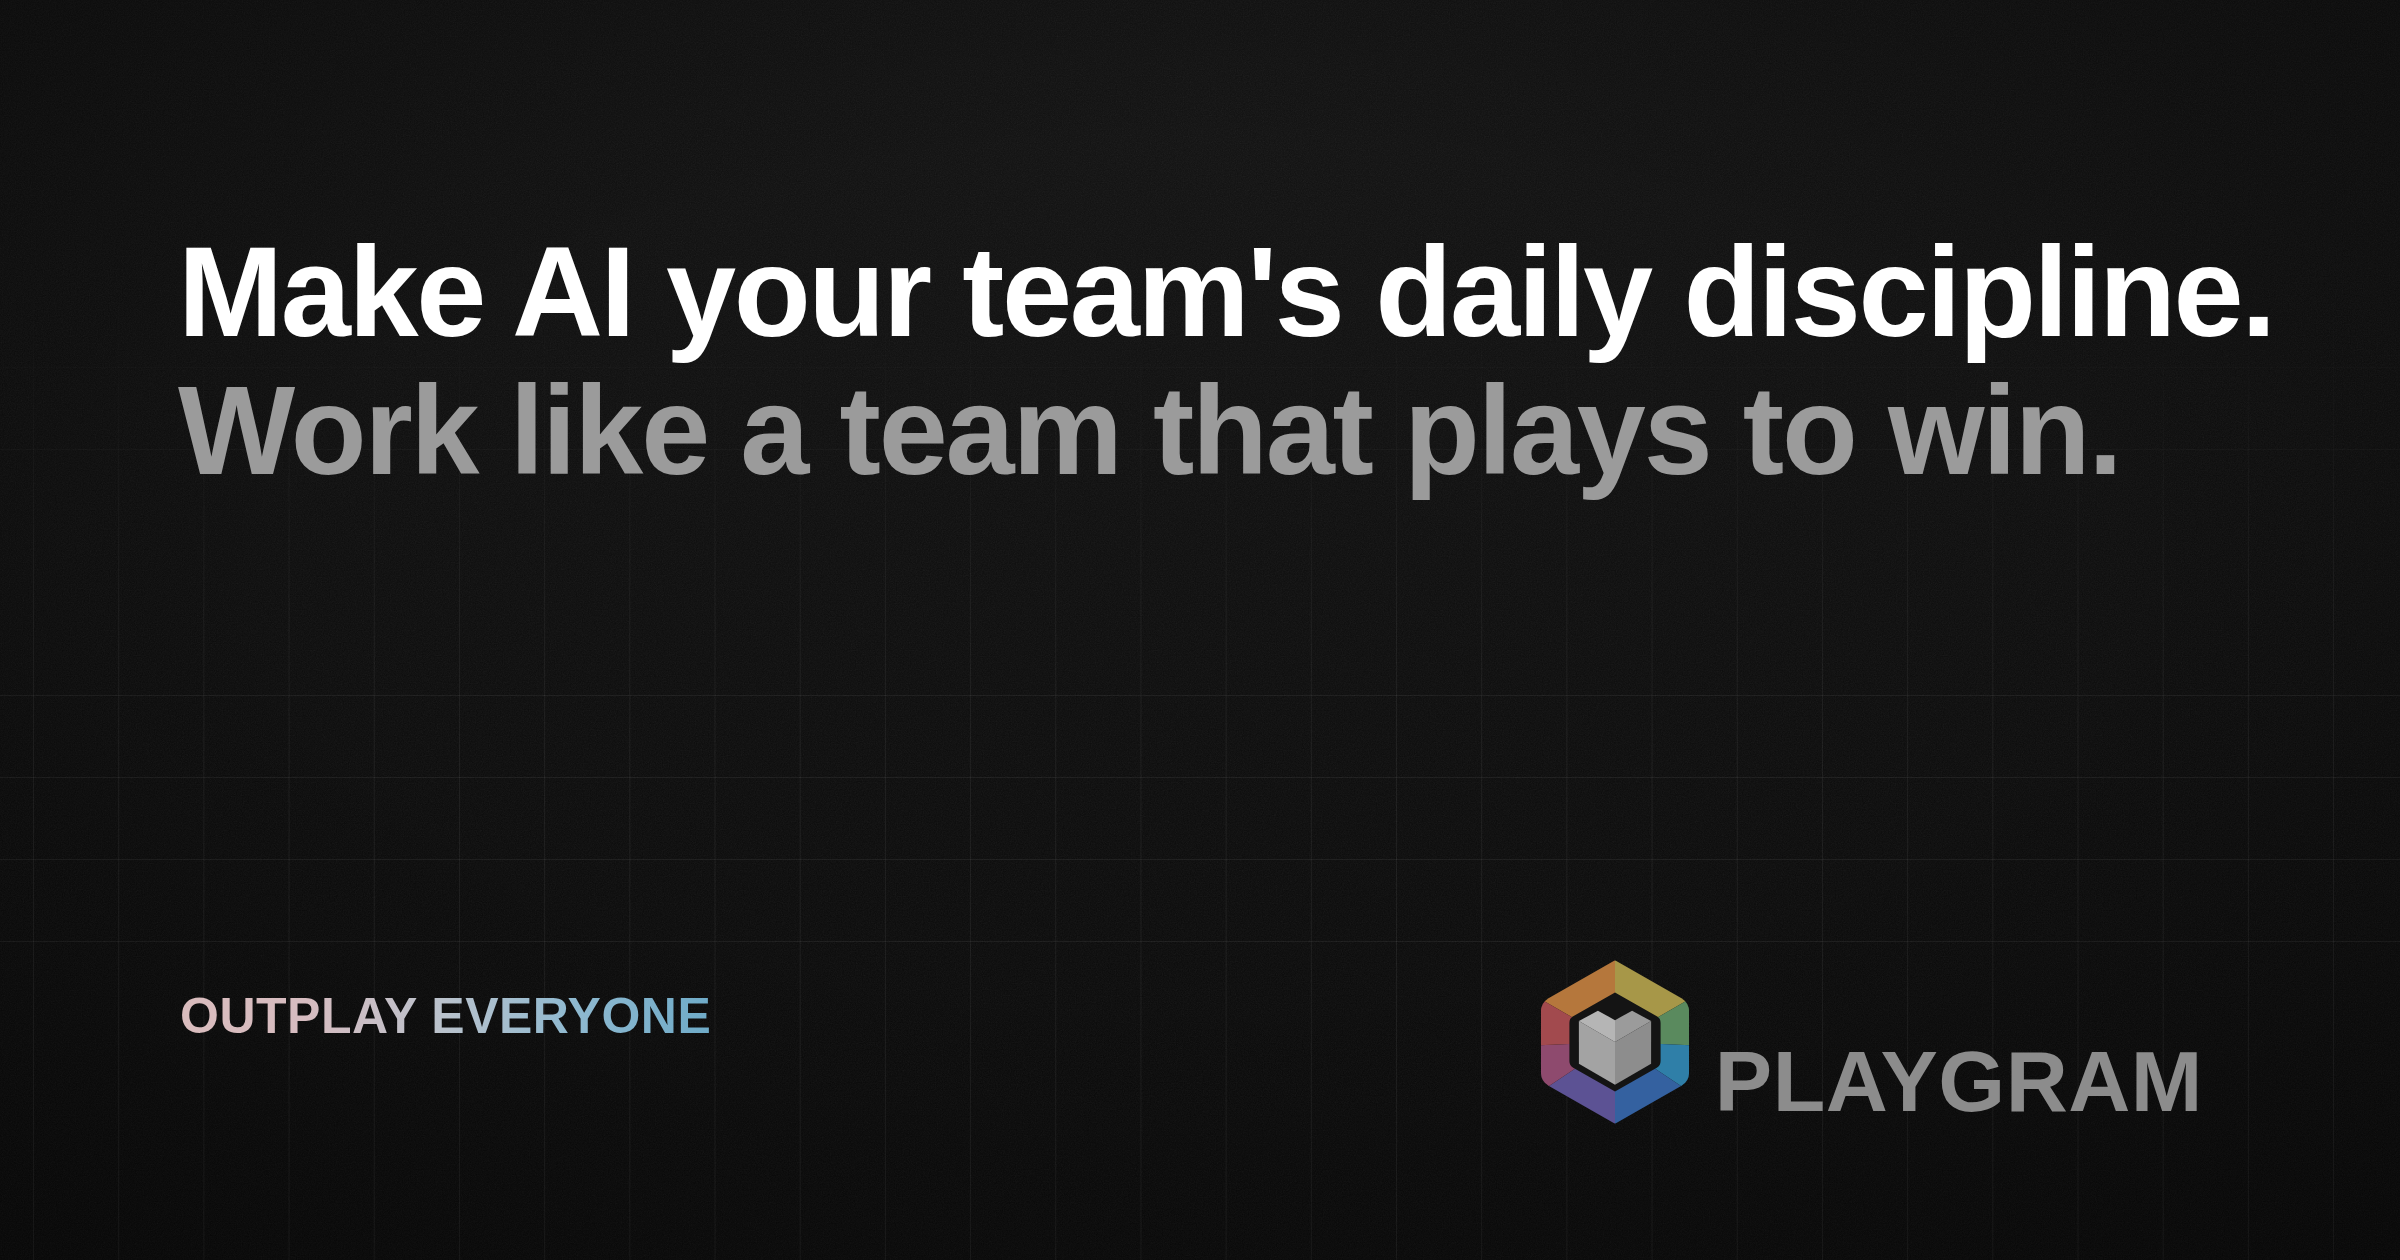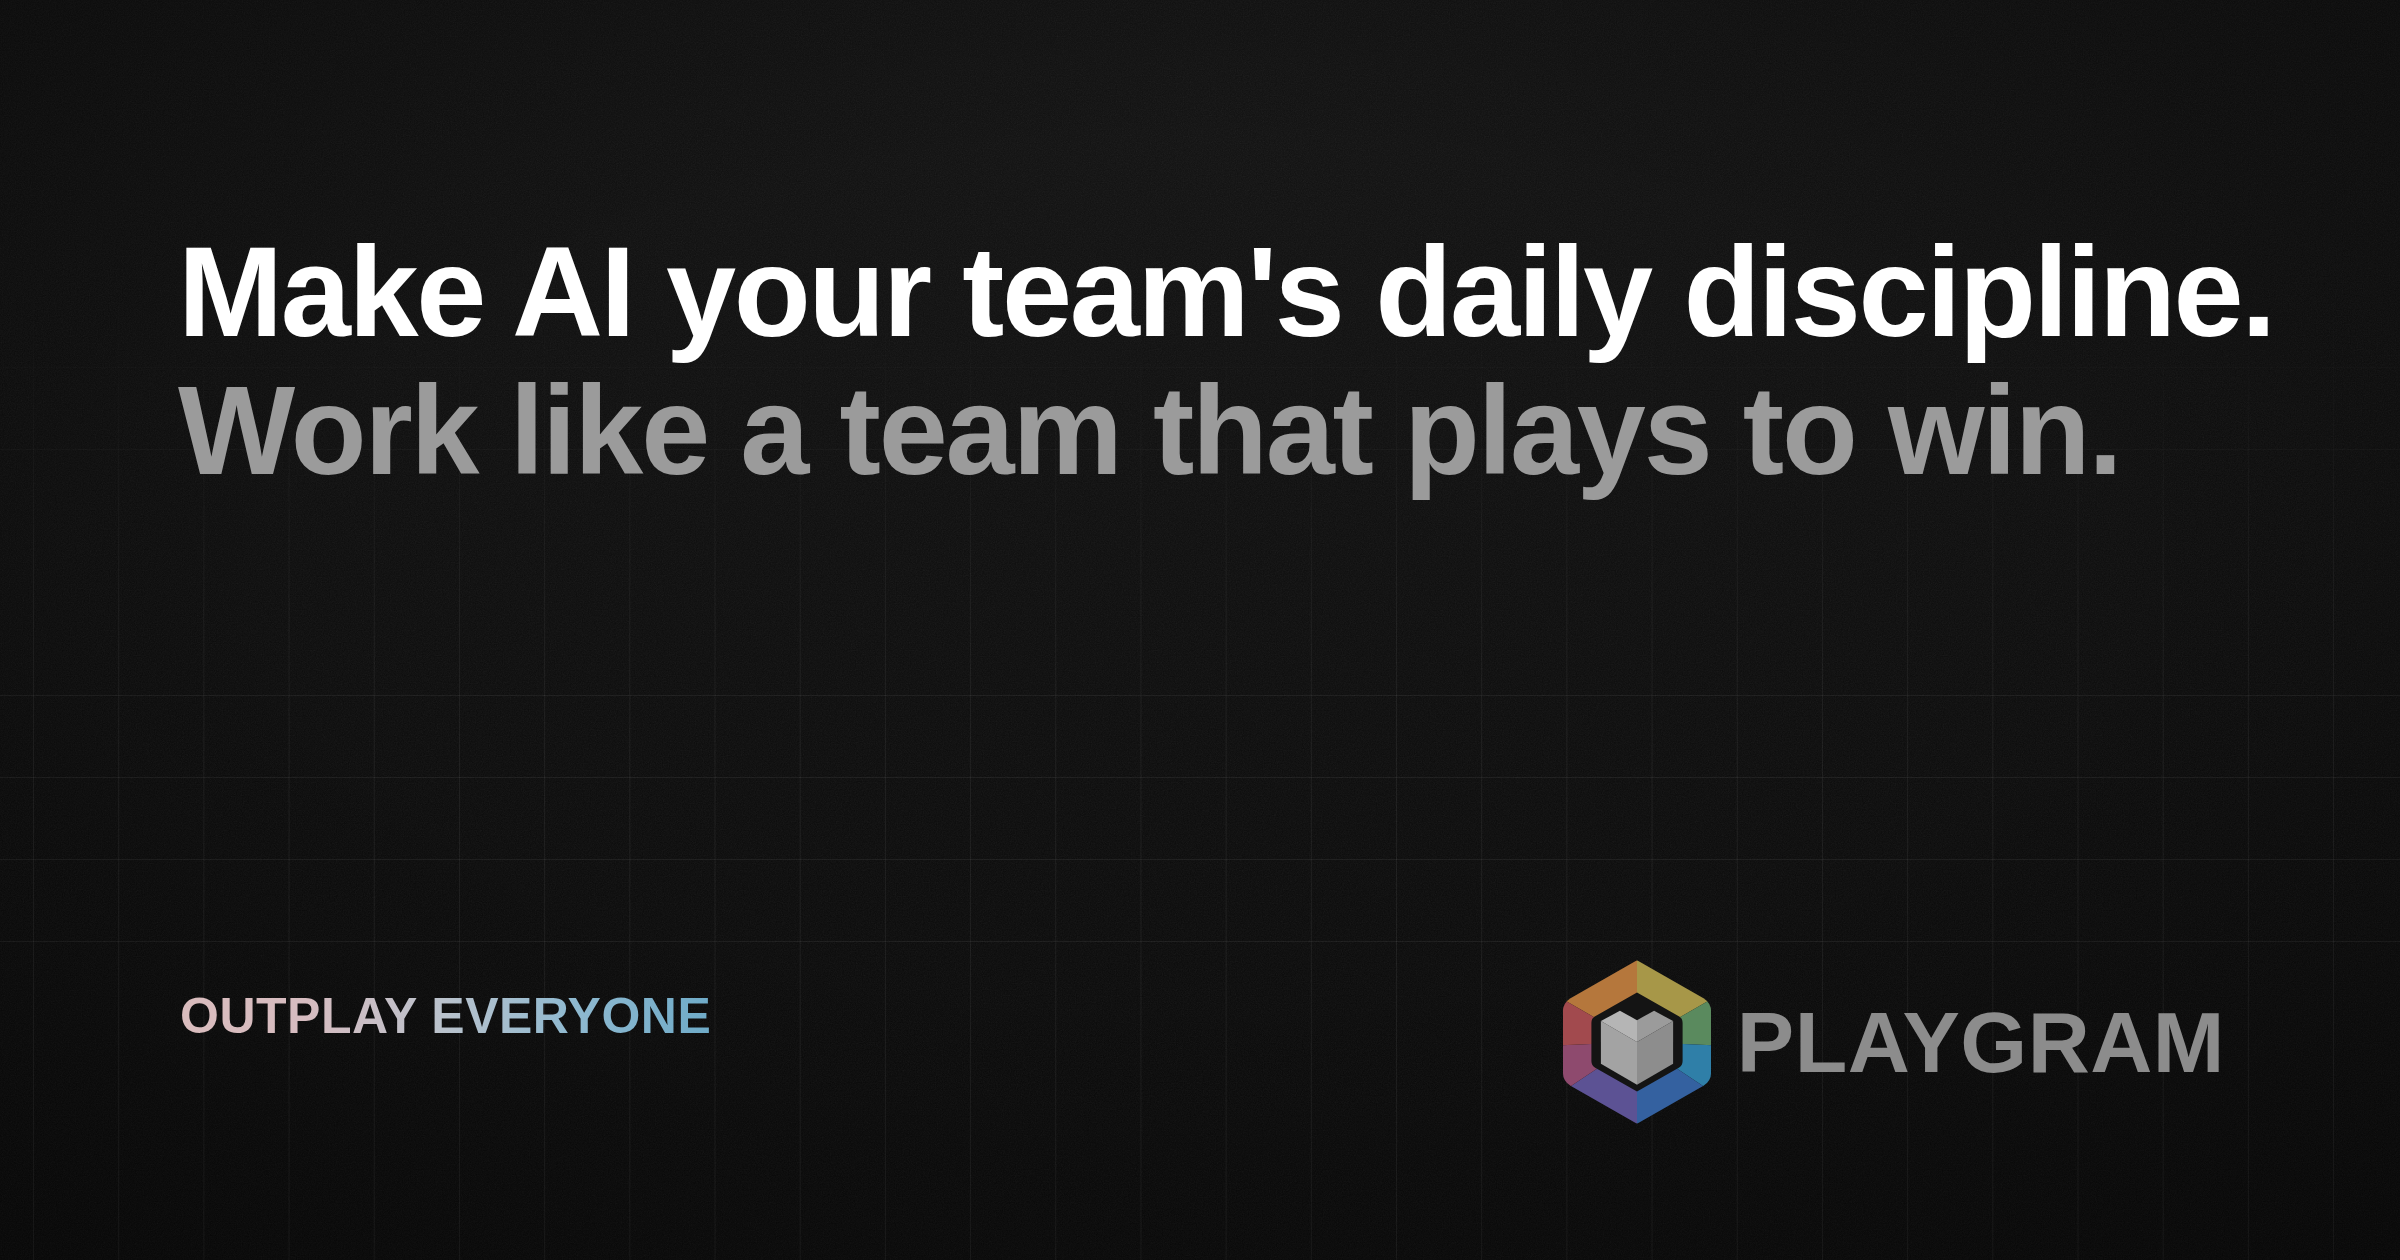--- a/index.html
+++ b/index.html
@@ -102,24 +102,24 @@
     white-space: nowrap;
     background-image: linear-gradient(90deg, #d9bcbd 0%, #d6bcc0 24%, #b9c2cc 50%, #8fb9d0 74%, #6fabc8 100%);
     -webkit-background-clip: text;
             background-clip: text;
     color: transparent;
     -webkit-text-fill-color: transparent;
   }
 
   .brand {
     position: absolute;
-    right: 175px;
+    right: 197px;
     top: -22px;
     display: flex;
-    align-items: center;
+    align-items: flex-end;
     gap: 24px;
   }
   .brand-mark {
     width: 152px;
     height: 168px;
     display: block;
     flex: 0 0 auto;
   }
   .brand-name {
     font-family: "Liberation Sans", sans-serif;

